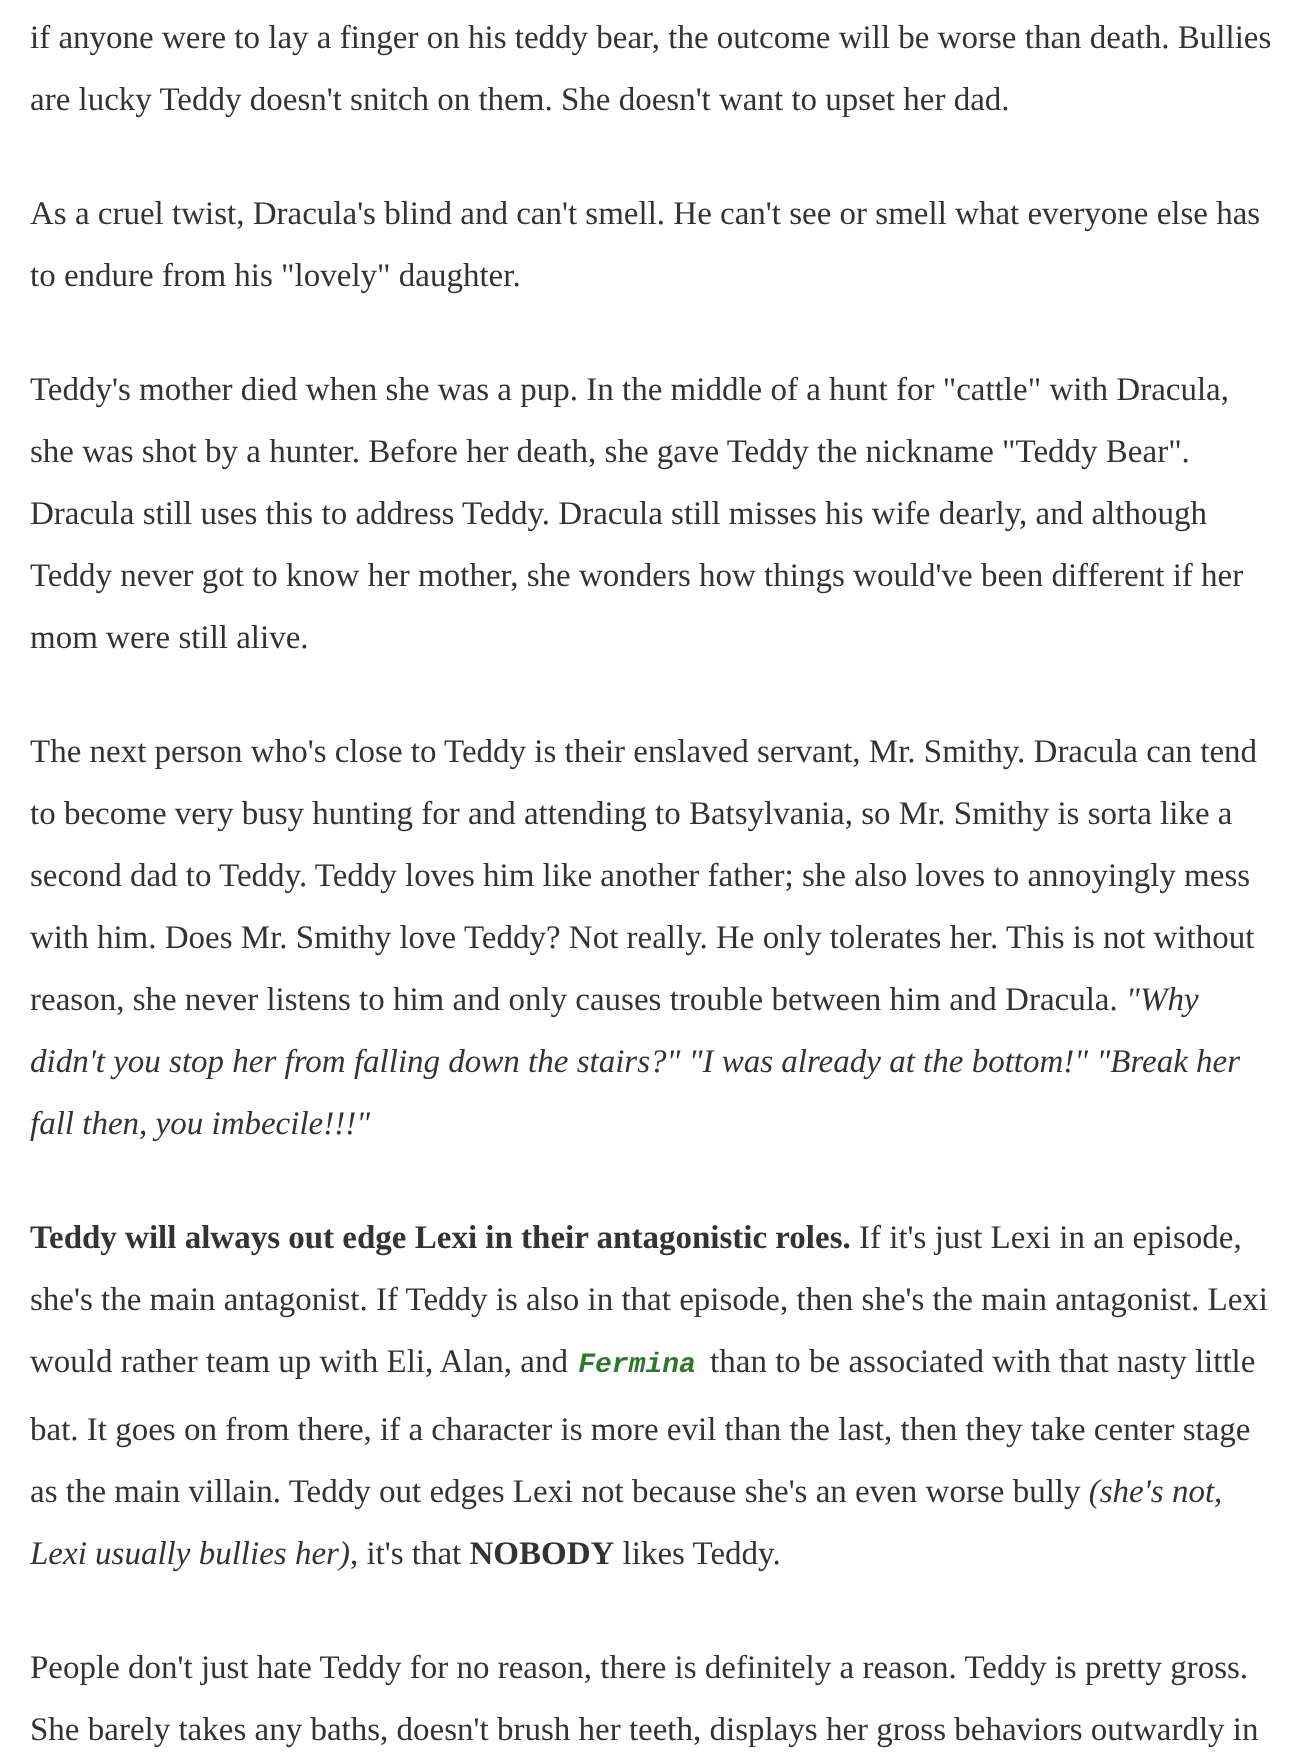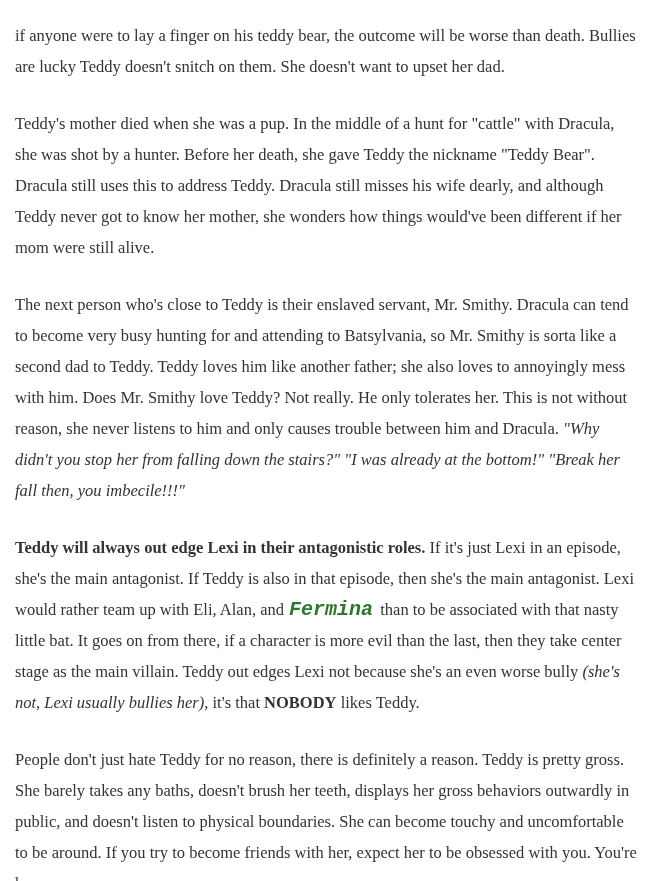--- a/index.html
+++ b/index.html
@@ -15,47 +15,48 @@
   .article {
     box-sizing: border-box;
     width: 655px;
     padding: 3px 15px 0 15px;
     font-family: "Liberation Serif", serif;
     font-size: 16.5px;
     line-height: 31px;
     color: #333333;
   }
   .article p {
-    margin: 17px 0 26px 0;
+    margin: 0 0 26px 0;
   }
   .seg-normal {
     font-style: normal;
     font-weight: normal;
   }
   .seg-italic {
     font-style: italic;
   }
   .seg-bold {
     font-weight: bold;
   }
   .seg-bold-italic {
     font-weight: bold;
   }
   a.seg-code-link {
     font-family: "Liberation Mono", monospace;
     font-style: italic;
     font-weight: bold;
-    font-size: 20px;
+    font-size: 14px;
     color: #2b7a2b;
     text-decoration: none;
     padding: 0 3px 0 1px;
   }
 </style>
 </head>
 <body>
 
 <main class="article">
     <p><span class="seg-normal">if anyone were to lay a finger on his teddy bear, the outcome will be worse than death. Bullies are lucky Teddy doesn't snitch on them. She doesn't want to upset her dad.</span></p>
+    <p><span class="seg-normal">As a cruel twist, Dracula's blind and can't smell. He can't see or smell what everyone else has to endure from his "lovely" daughter.</span></p>
     <p><span class="seg-normal">Teddy's mother died when she was a pup. In the middle of a hunt for "cattle" with Dracula, she was shot by a hunter. Before her death, she gave Teddy the nickname "Teddy Bear". Dracula still uses this to address Teddy. Dracula still misses his wife dearly, and although Teddy never got to know her mother, she wonders how things would've been different if her mom were still alive.</span></p>
     <p><span class="seg-normal">The next person who's close to Teddy is their enslaved servant, Mr. Smithy. Dracula can tend to become very busy hunting for and attending to Batsylvania, so Mr. Smithy is sorta like a second dad to Teddy. Teddy loves him like another father; she also loves to annoyingly mess with him. Does Mr. Smithy love Teddy? Not really. He only tolerates her. This is not without reason, she never listens to him and only causes trouble between him and Dracula. </span><span class="seg-italic">"Why didn't you stop her from falling down the stairs?" "I was already at the bottom!" "Break her fall then, you imbecile!!!"</span></p>
     <p><span class="seg-bold-italic">Teddy will always out edge Lexi in their antagonistic roles.</span><span class="seg-normal"> If it's just Lexi in an episode, she's the main antagonist. If Teddy is also in that episode, then she's the main antagonist. Lexi would rather team up with Eli, Alan, and </span><a class="seg-code-link" href="#">Fermina</a><span class="seg-normal"> than to be associated with that nasty little bat. It goes on from there, if a character is more evil than the last, then they take center stage as the main villain. Teddy out edges Lexi not because she's an even worse bully </span><span class="seg-italic">(she's not, Lexi usually bullies her)</span><span class="seg-normal">, it's that </span><span class="seg-bold">NOBODY</span><span class="seg-normal"> likes Teddy.</span></p>
     <p><span class="seg-normal">People don't just hate Teddy for no reason, there is definitely a reason. Teddy is pretty gross. She barely takes any baths, doesn't brush her teeth, displays her gross behaviors outwardly in public, and doesn't listen to physical boundaries. She can become touchy and uncomfortable to be around. If you try to become friends with her, expect her to be obsessed with you. You're her</span></p>
   </main>
 
 </body></html>

